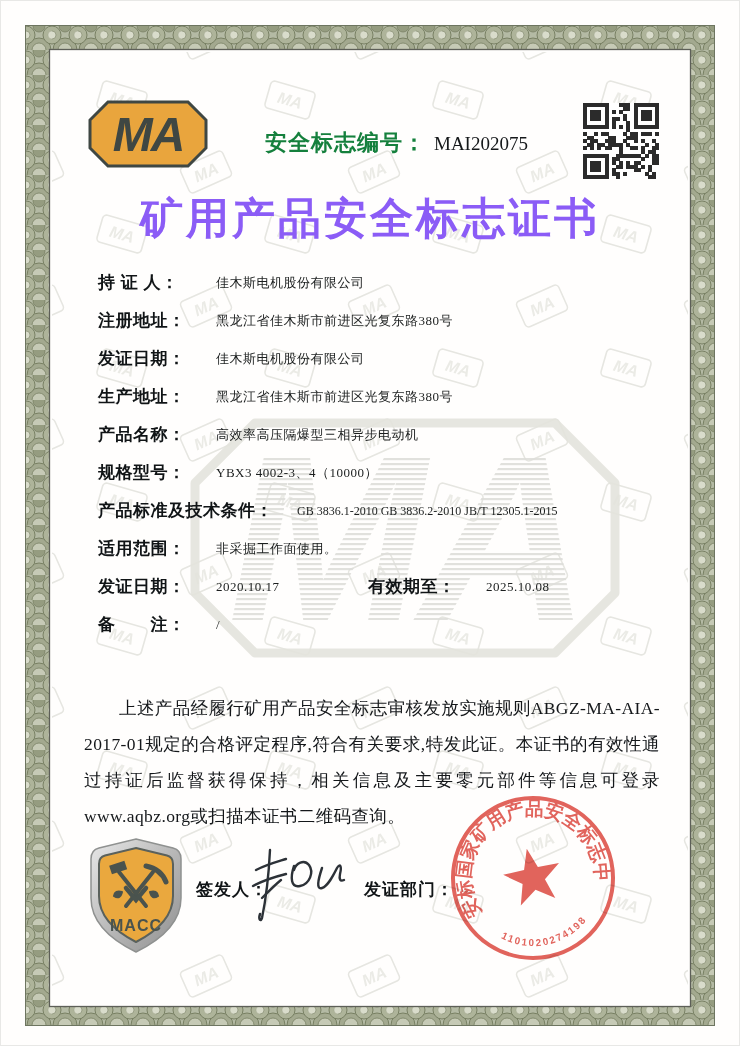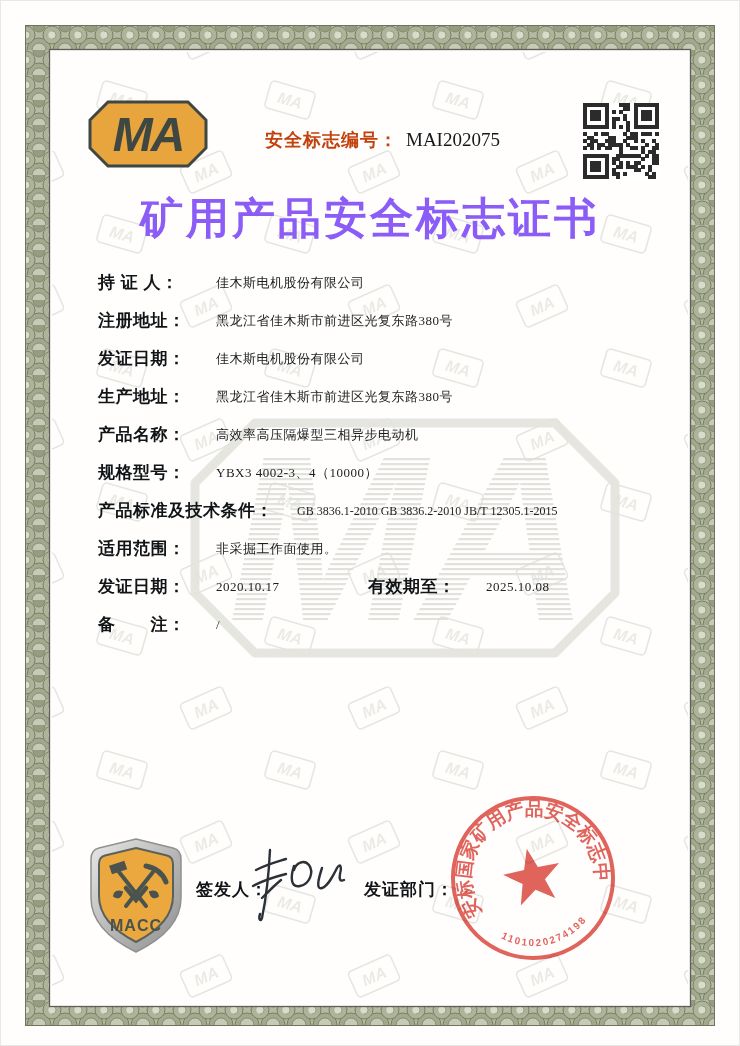--- a/index.html
+++ b/index.html
@@ -6,21 +6,21 @@
   .page{
     position:relative;width:740px;height:1046px;background:#fffefd;
     overflow:hidden;font-family:"Liberation Serif",serif;color:#1a1d1d;
     box-shadow:inset 0 0 0 1px #e8e8e6;
   }
   .deco{position:absolute;left:0;top:0;width:740px;height:1046px;}
   .content{position:absolute;left:0;top:0;width:740px;height:1046px;}
 
   .ma-logo{position:absolute;left:88px;top:100px;}
   .num-line{position:absolute;left:265px;top:128px;white-space:nowrap;}
-  .num-label{font-family:Liberation Serif, serif;font-weight:bold;font-size:18px;color:#c2410c;letter-spacing:1px;}
+  .num-label{font-family:Liberation Serif, serif;font-weight:bold;font-size:22px;color:#15803d;letter-spacing:1px;}
   .num-value{font-family:"Liberation Serif",serif;font-size:19px;color:#15181a;margin-left:8px;}
   .qr{position:absolute;left:583px;top:103px;width:76px;height:76px;background:#fff;}
   .qr .m{position:absolute;background:#2b2b2b;}
 
   .cert-title{
     position:absolute;left:0;top:190px;width:740px;text-align:center;
     font-family:"Liberation Serif",serif;font-weight:bold;font-size:43px;
     color:#8b5cf6;letter-spacing:3px;white-space:nowrap;
   }
 
@@ -366,20 +366,21 @@
         <span class="flabel">有效期至：</span>
         <span class="fvalue">2025.10.08</span>
       </div>
 
       <div class="frow">
         <span class="flabel">备　　注：</span>
         <span class="fvalue">/</span>
       </div>
     </div>
 
+    <div class="statement">上述产品经履行矿用产品安全标志审核发放实施规则ABGZ-MA-AIA-2017-01规定的合格评定程序,符合有关要求,特发此证。本证书的有效性通过持证后监督获得保持，相关信息及主要零元部件等信息可登录www.aqbz.org或扫描本证书二维码查询。</div>
 
     <svg class="macc" width="100" height="122" viewBox="0 0 100 122">
       <defs>
         <linearGradient id="silver" x1="0" y1="0" x2="1" y2="1">
           <stop offset="0" stop-color="#e8e8e8"></stop>
           <stop offset="0.5" stop-color="#b9b9b9"></stop>
           <stop offset="1" stop-color="#8f8f8f"></stop>
         </linearGradient>
       </defs>
       <path d="M50,3 L87,12 Q95,14 95,23 L95,62 Q95,94 50,116 Q5,94 5,62 L5,23 Q5,14 13,12 Z" fill="url(#silver)" stroke="#8f9190" stroke-width="1.5"></path>

